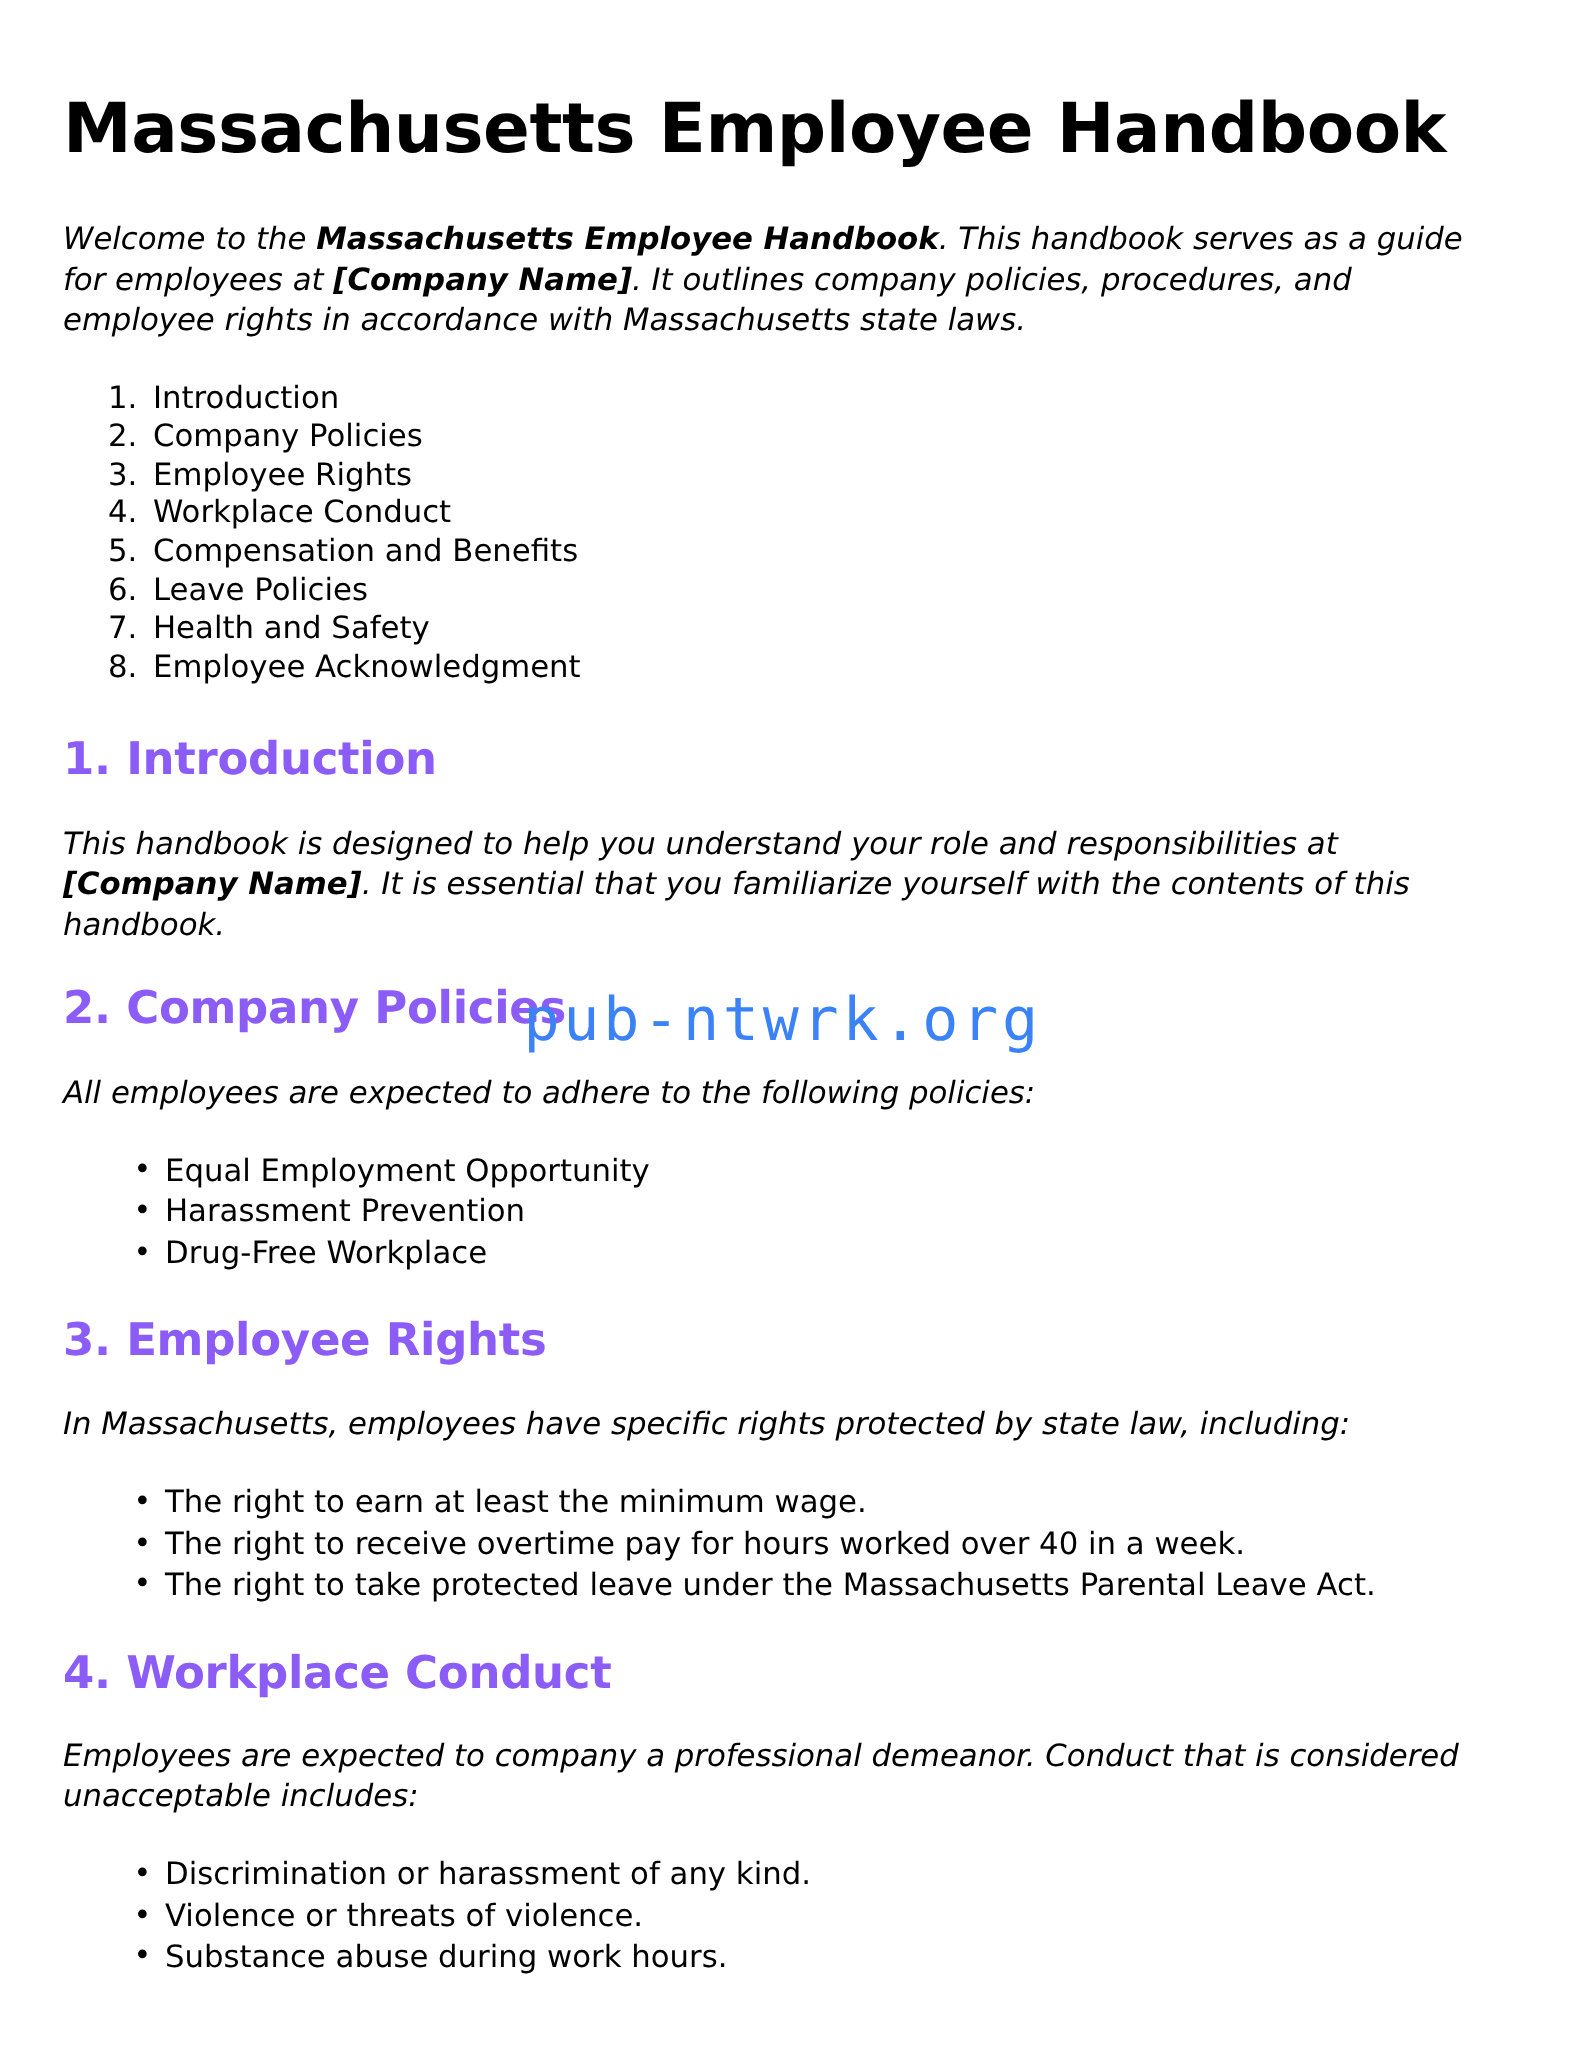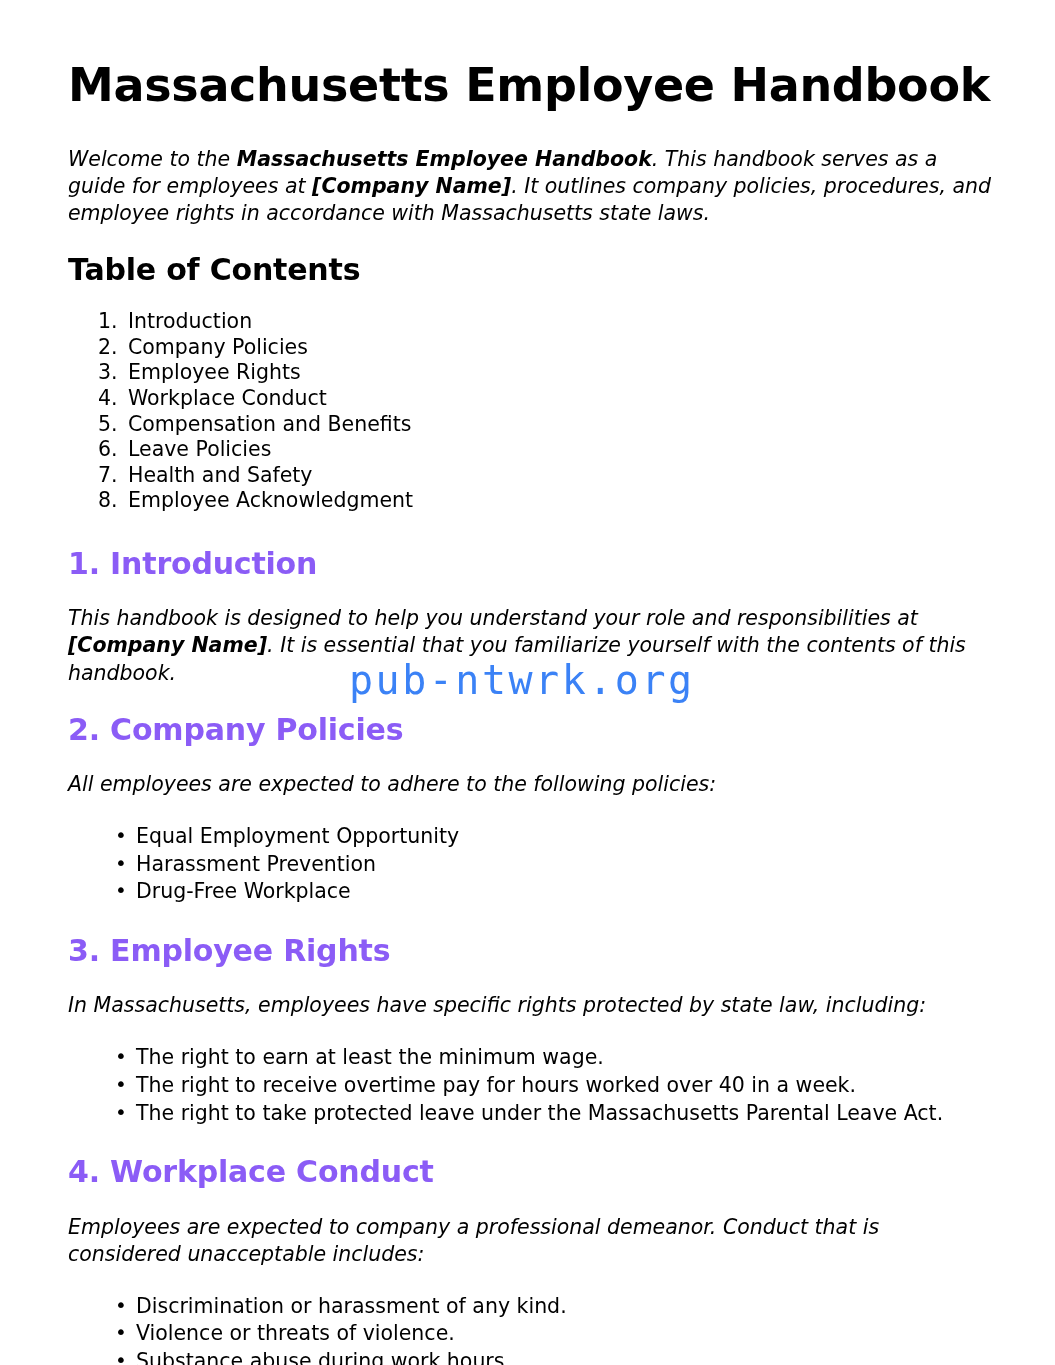--- a/index.html
+++ b/index.html
@@ -12,21 +12,21 @@
     height: 1365px;
     position: relative;
     overflow: hidden;
     font-family: "DejaVu Sans", sans-serif;
     color: #000000;
     -webkit-font-smoothing: antialiased;
   }
 
   .page {
     position: relative;
-    padding: 60px 58px 0 68px;
+    padding: 60px 58px 0 42px;
     box-sizing: border-box;
     width: 1055px;
     height: 1365px;
   }
 
   .doc-title {
     font-size: 46px;
     font-weight: bold;
     line-height: 1.12;
     letter-spacing: -0.3px;
@@ -118,21 +118,20 @@
 </style>
 </head>
 <body>
 
 <div class="page">
 
   <h1 class="doc-title">Massachusetts Employee Handbook</h1>
 
   <p class="para"><span>Welcome to the </span><b>Massachusetts Employee Handbook</b><span>. This handbook serves as a guide for employees at </span><b>[Company Name]</b><span>. It outlines company policies, procedures, and employee rights in accordance with Massachusetts state laws.</span></p>
 
-  <h2 class="toc-heading">Table of Contents</h2>
 
   <ol class="toc-list">
     <li>Introduction</li>
     <li>Company Policies</li>
     <li>Employee Rights</li>
     <li>Workplace Conduct</li>
     <li>Compensation and Benefits</li>
     <li>Leave Policies</li>
     <li>Health and Safety</li>
     <li>Employee Acknowledgment</li>

